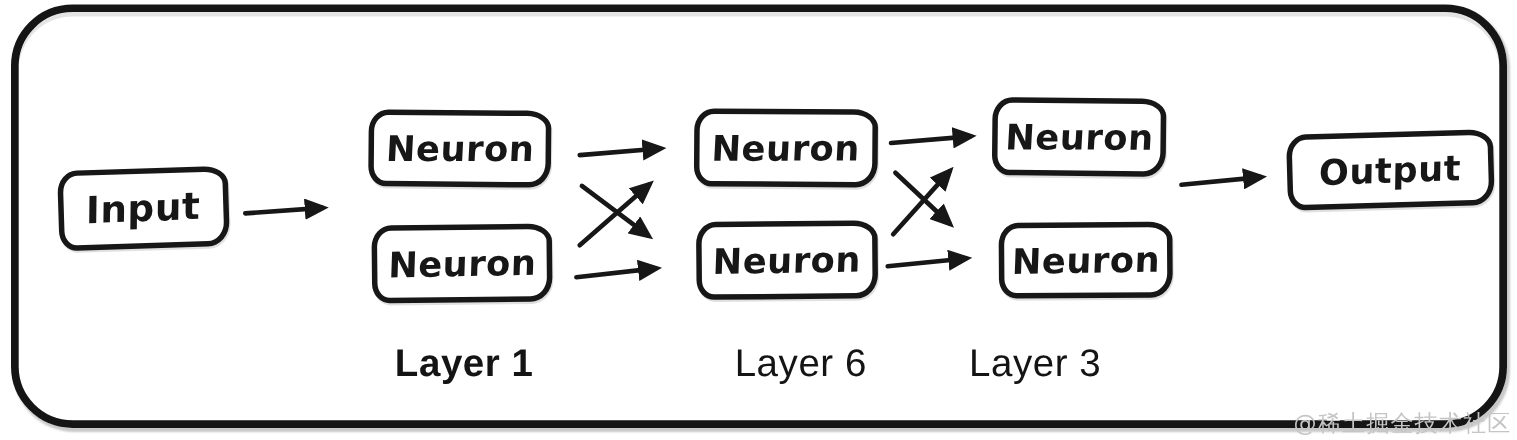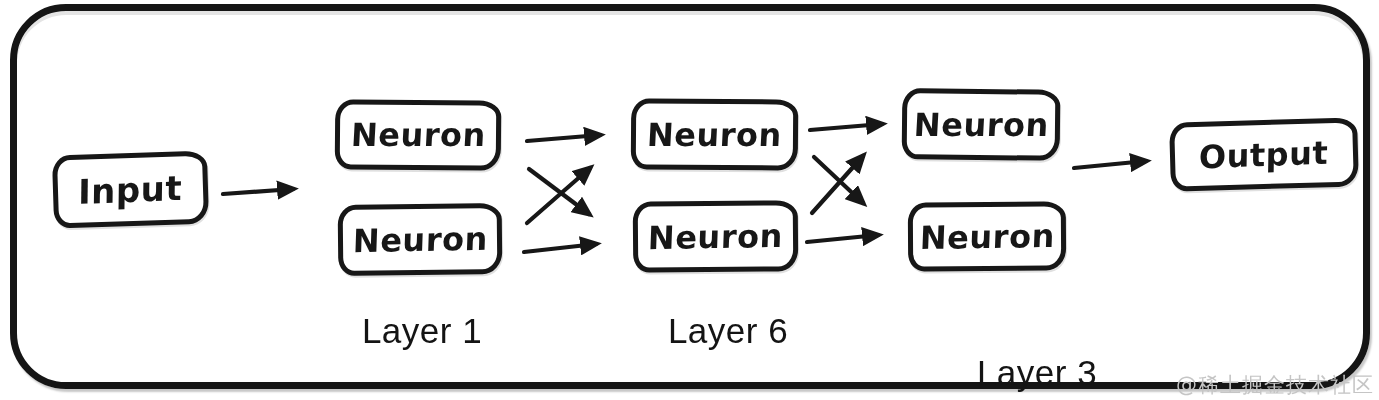--- a/index.html
+++ b/index.html
@@ -55,23 +55,23 @@
   .layer-caption {
     position: absolute;
     top: 311px;
     width: 200px;
     text-align: center;
     font-family: "Liberation Sans", sans-serif;
     font-size: 35px;
     color: #141414;
     letter-spacing: 0.5px;
   }
-  .cap1 { left: 322px; }
+  .cap1 { left: 322px; font-weight: bold; }
   .cap2 { left: 628px; }
-  .cap3 { left: 937px; margin-top: 42px; }
+  .cap3 { left: 841px; }
   
   svg.arrows {
     position: absolute;
     left: 0; top: 0;
     width: 1379px; height: 400px;
     pointer-events: none;
   }
   
   .watermark {
     position: absolute;

